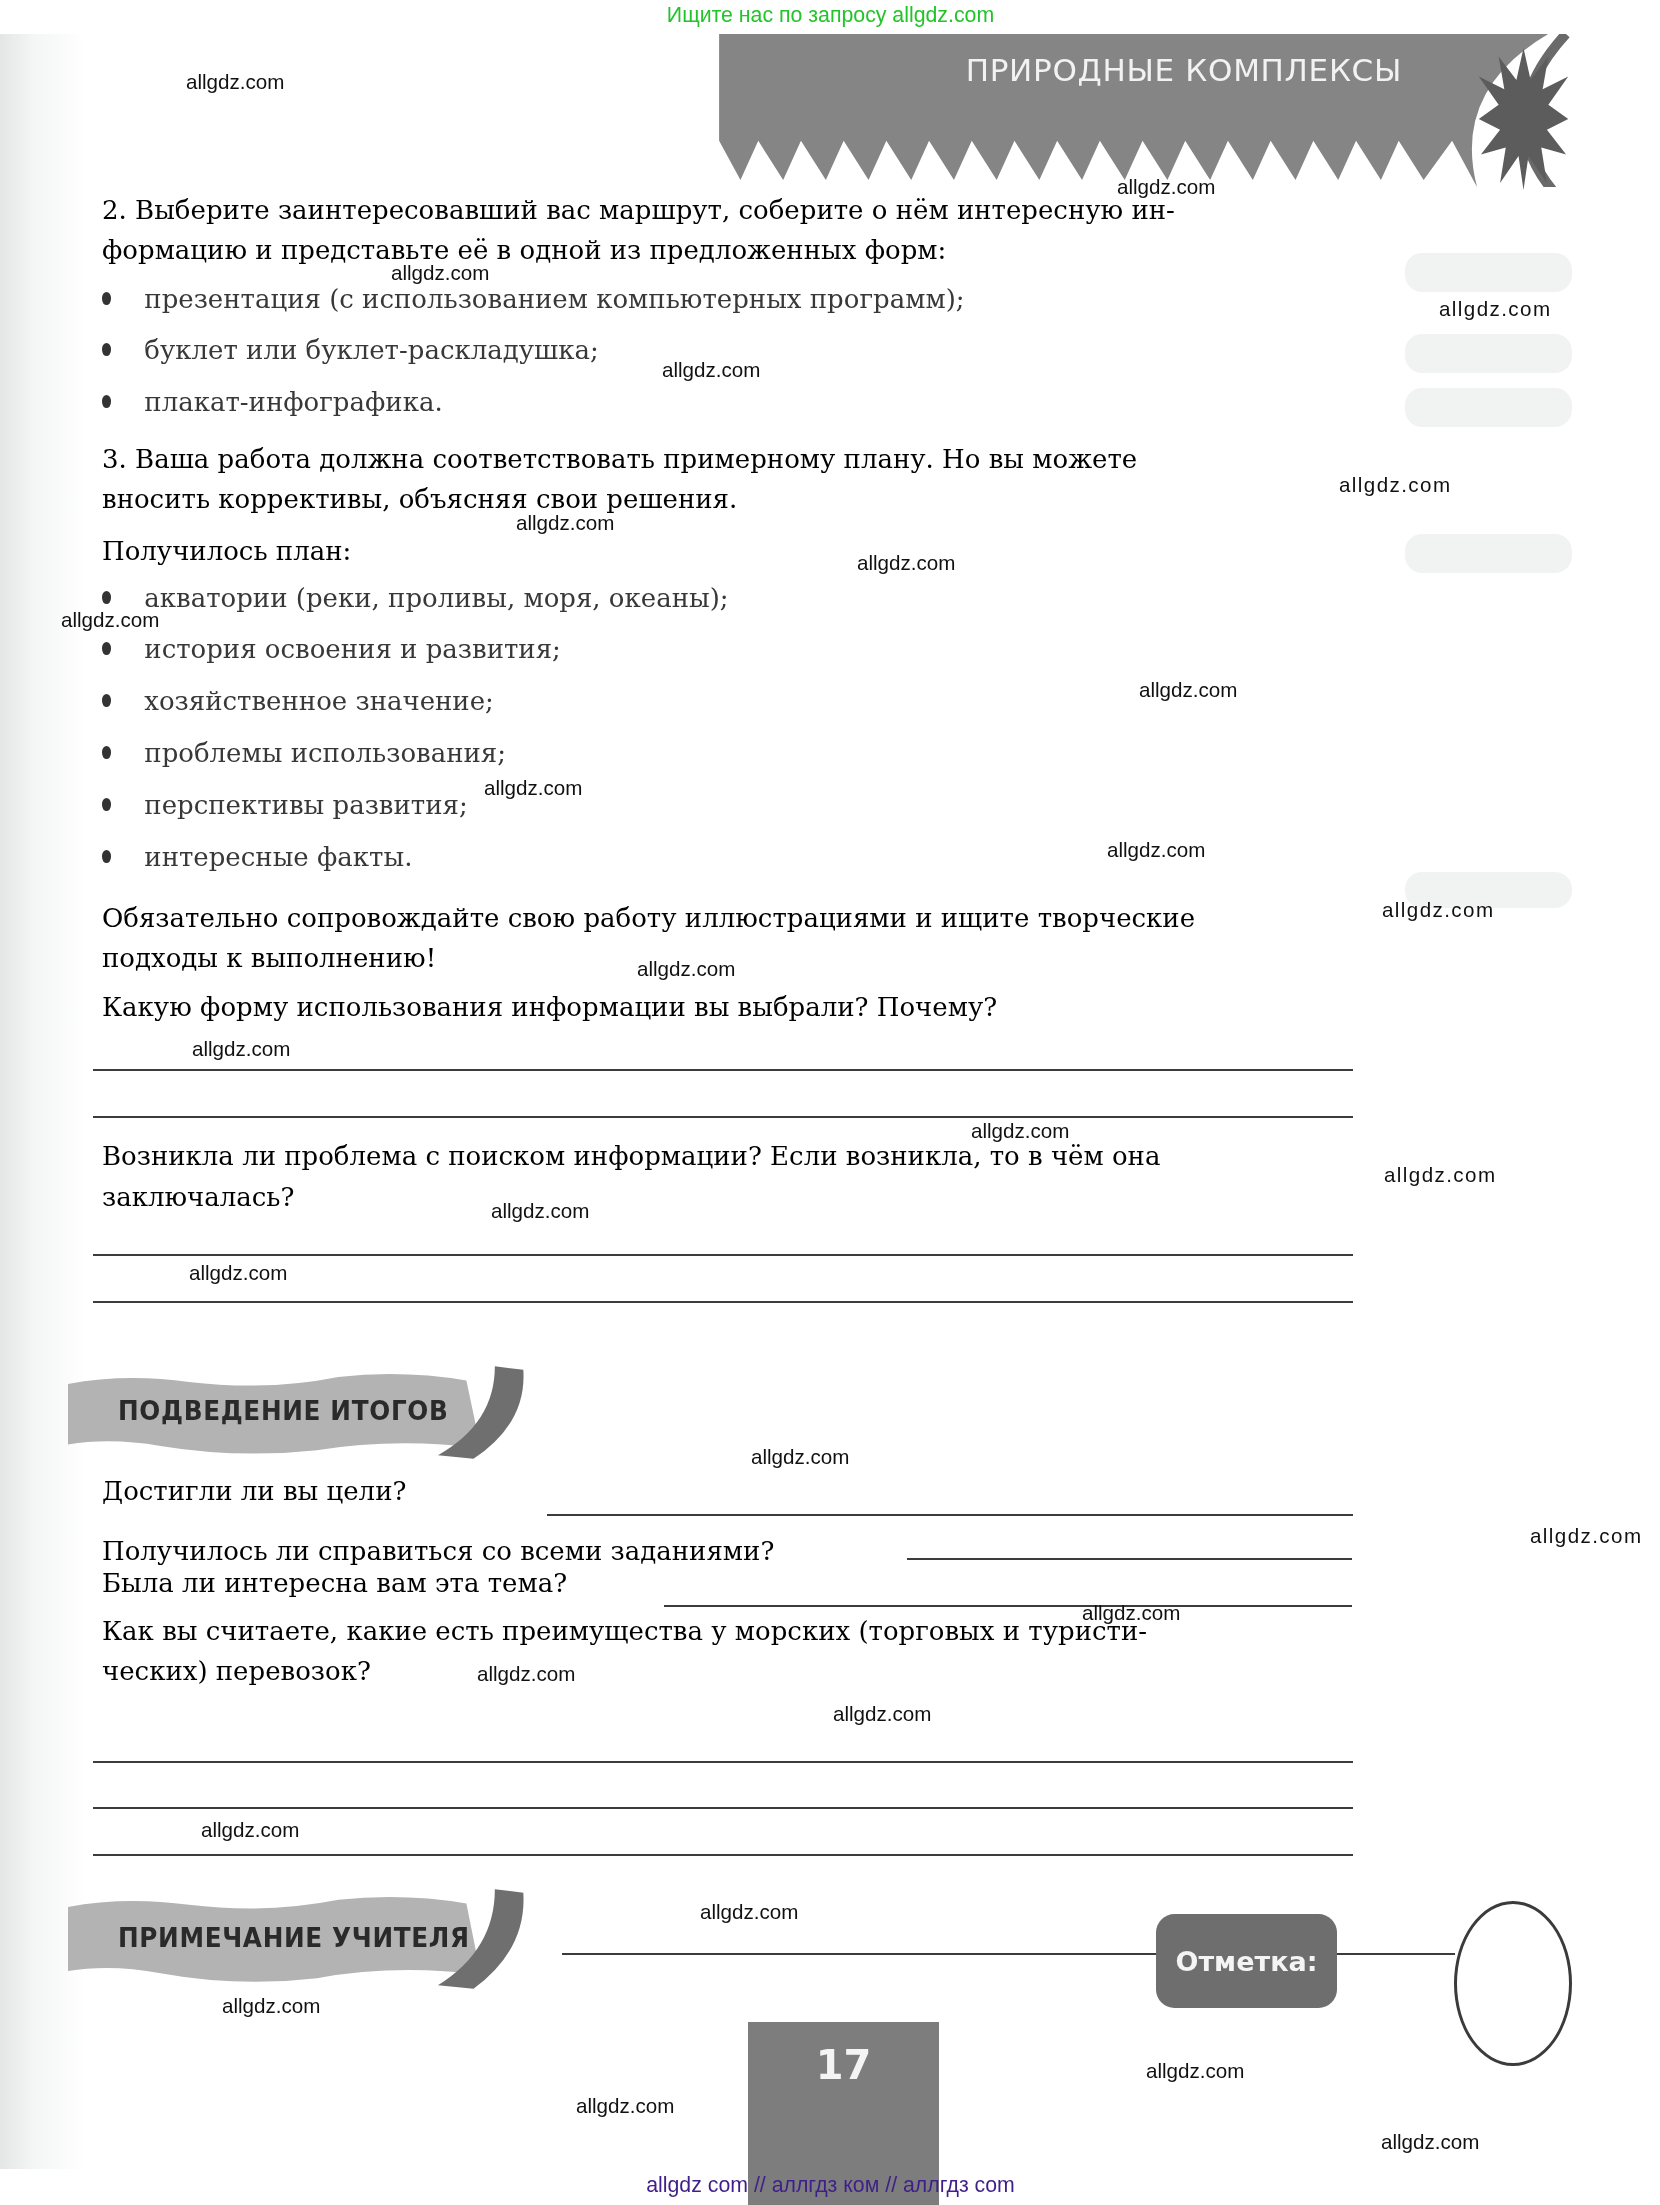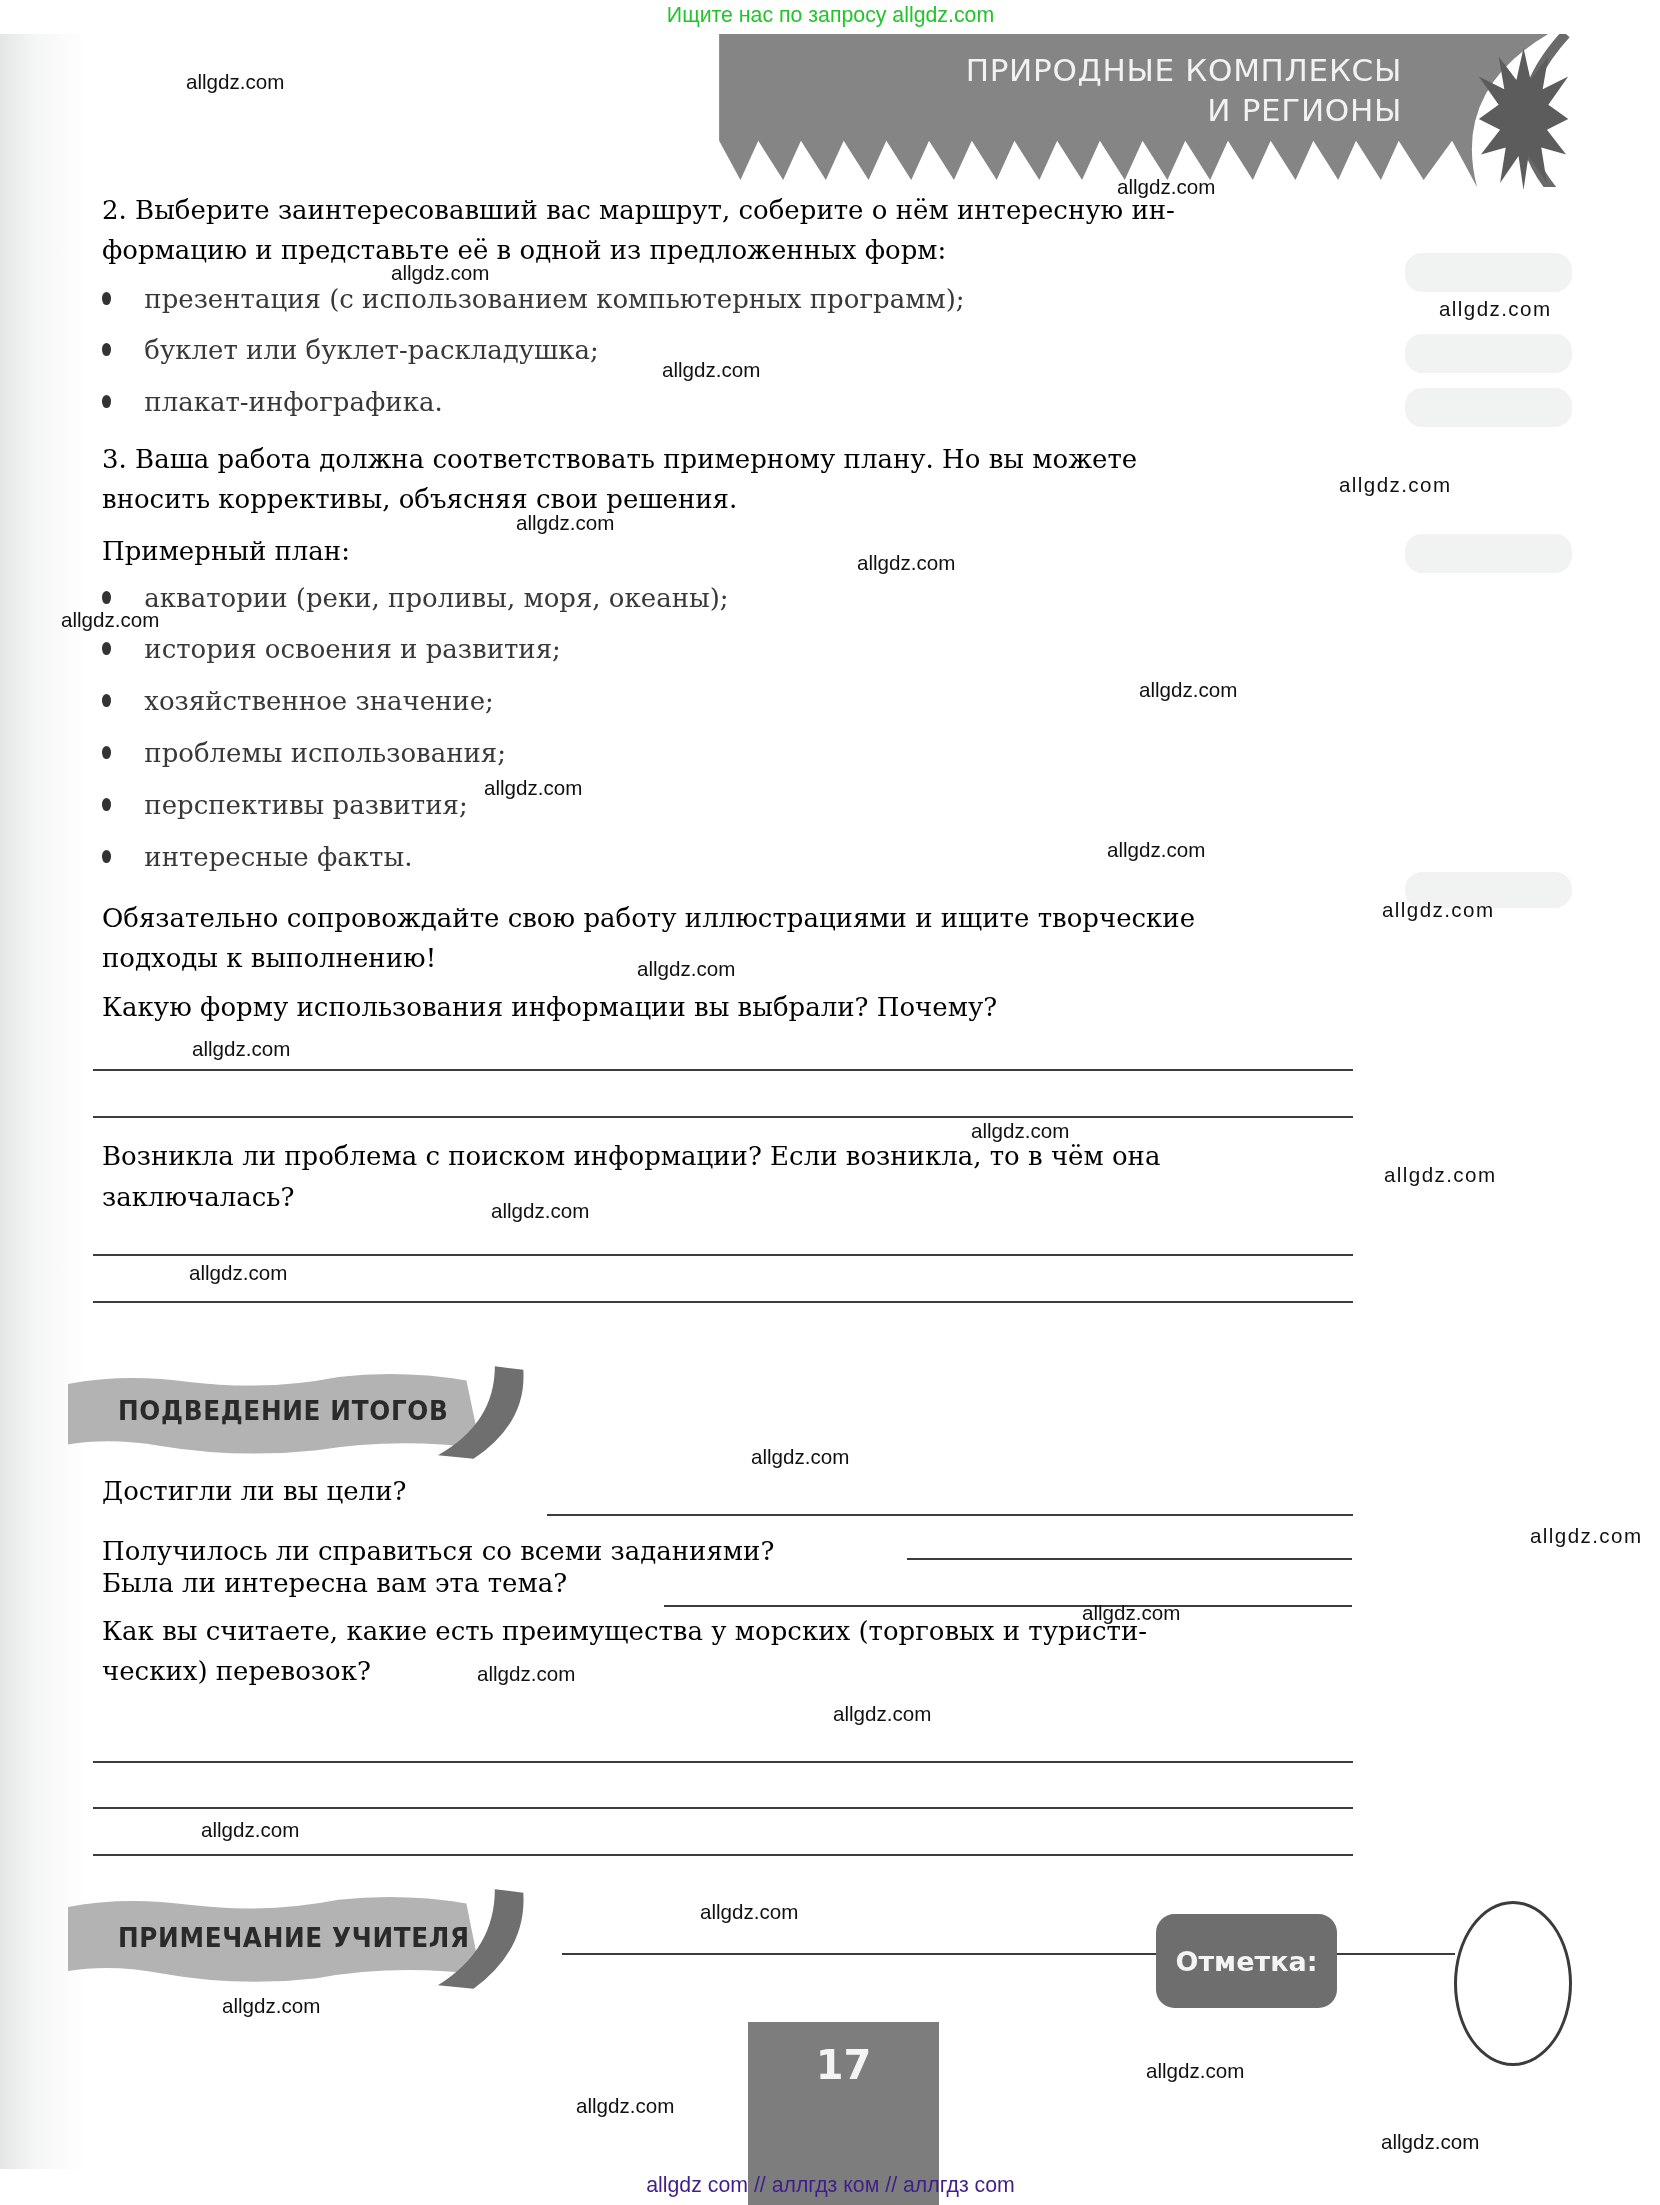--- a/index.html
+++ b/index.html
@@ -88,41 +88,40 @@
 <div class="header-banner">
   <svg width="904" height="153" viewBox="0 0 1270 215">
     <path d="M0 0 H1165 Q1030 80 1065 215 L1030 150 L990 205 L955 150 L930 205 L895 150 L870 205 L835 150 L810 205 L775 150 L750 205 L715 150 L690 205 L655 150 L630 205 L595 150 L570 205 L535 150 L510 205 L475 150 L450 205 L415 150 L390 205 L355 150 L330 205 L295 150 L270 205 L235 150 L210 205 L175 150 L150 205 L115 150 L90 205 L55 150 L30 205 L0 150 Z" fill="#858585"></path>
     <path d="M1190 0 Q1080 120 1180 230 Q1230 270 1270 280" fill="none" stroke="#6a6a6a" stroke-width="14"></path>
   </svg>
   <svg width="93" height="142" viewBox="0 0 130 200" style="left:758px;top:14.2px;">
     <polygon fill="#5c5c5c" points="65,0 75,45 100,12 92,58 128,40 100,80 128,100 98,115 125,150 90,140 98,190 72,152 65,200 58,152 32,190 40,140 5,150 32,115 2,100 30,80 2,40 38,58 30,12 55,45"></polygon>
   </svg>
   <div class="header-title">
     <div>ПРИРОДНЫЕ КОМПЛЕКСЫ</div>
-    <div>И РЕГИОНЫ</div>
   </div>
 </div>
 
 <div class="text" style="top:196px;">2. Выберите заинтересовавший вас маршрут, соберите о нём интересную ин-</div>
 <div class="text" style="top:236px;">формацию и представьте её в одной из предложенных форм:</div>
 
 <div class="bullet-row" style="top:285px;">
   <span class="bullet-dot"></span><span>презентация (с использованием компьютерных программ);</span>
 </div>
 <div class="bullet-row" style="top:336px;">
   <span class="bullet-dot"></span><span>буклет или буклет-раскладушка;</span>
 </div>
 <div class="bullet-row" style="top:388px;">
   <span class="bullet-dot"></span><span>плакат-инфографика.</span>
 </div>
 
 <div class="text" style="top:445px;">3. Ваша работа должна соответствовать примерному плану. Но вы можете</div>
 <div class="text" style="top:485px;">вносить коррективы, объясняя свои решения.</div>
 
-<div class="text" style="top:537px;">Примерный план:</div>
+<div class="text" style="top:537px;">Получилось план:</div>
 
 <div class="bullet-row" style="top:584px;">
   <span class="bullet-dot"></span><span>акватории (реки, проливы, моря, океаны);</span>
 </div>
 <div class="bullet-row" style="top:635px;">
   <span class="bullet-dot"></span><span>история освоения и развития;</span>
 </div>
 <div class="bullet-row" style="top:687px;">
   <span class="bullet-dot"></span><span>хозяйственное значение;</span>
 </div>

